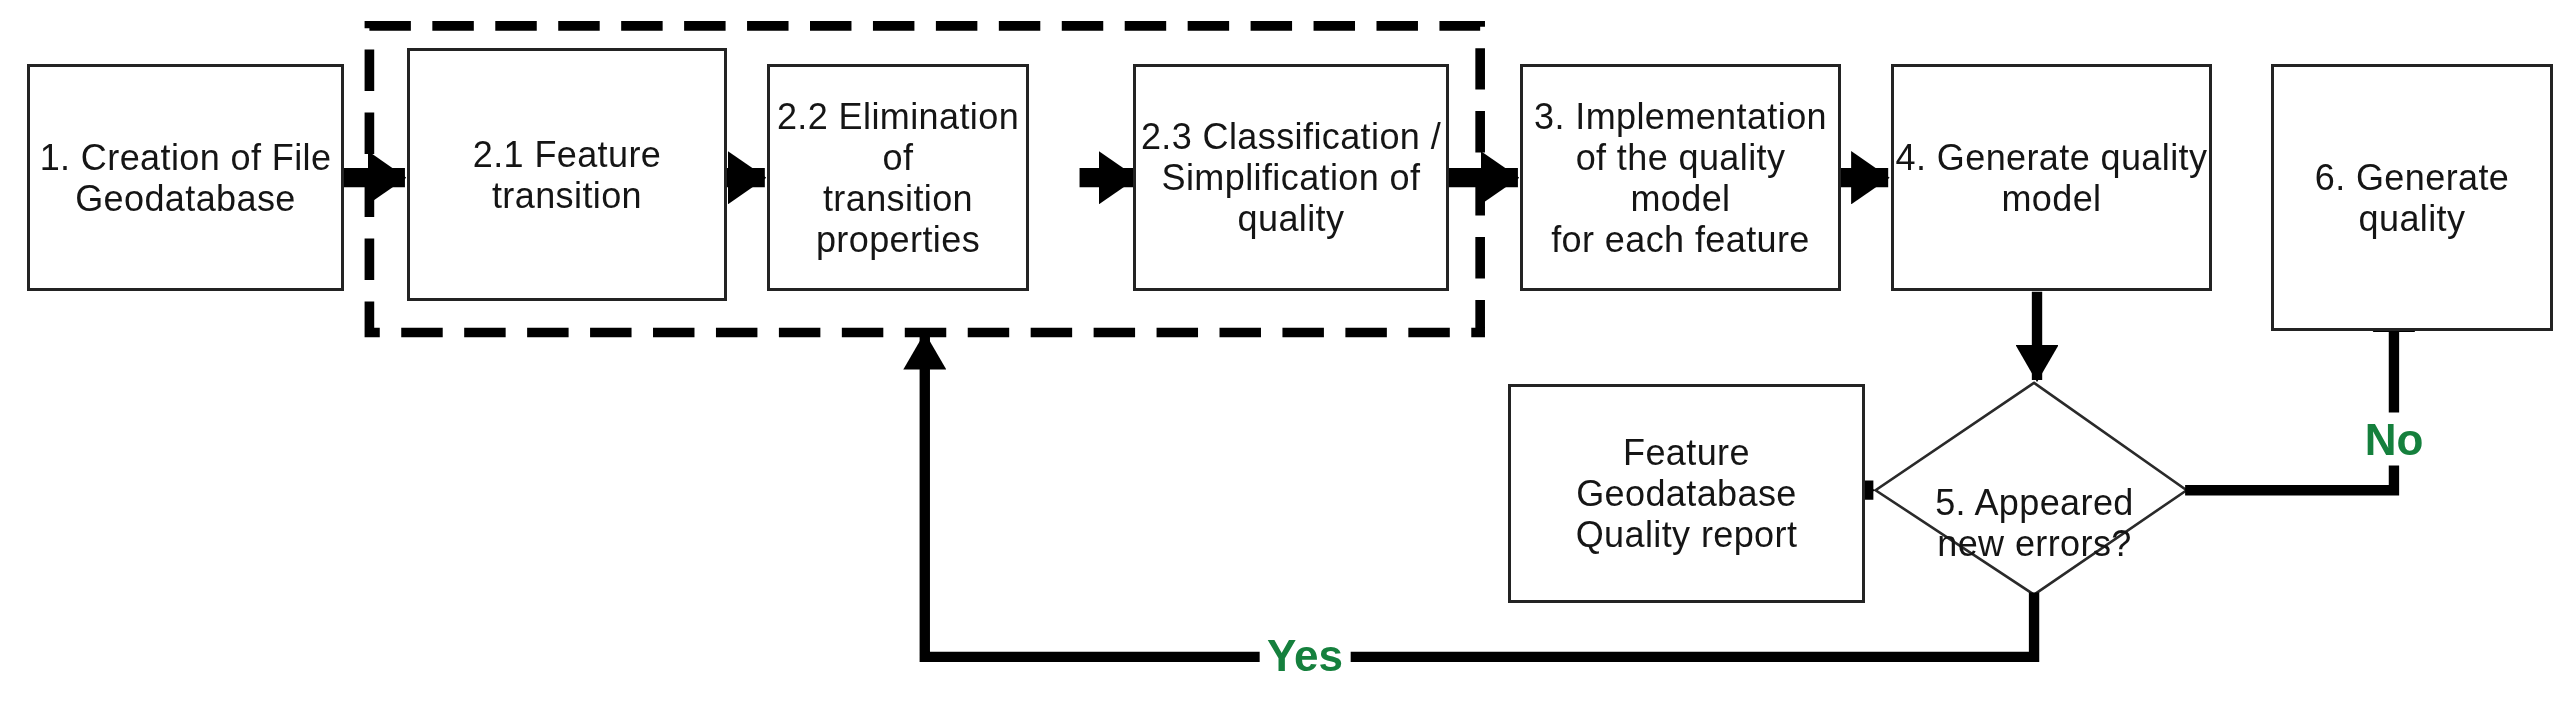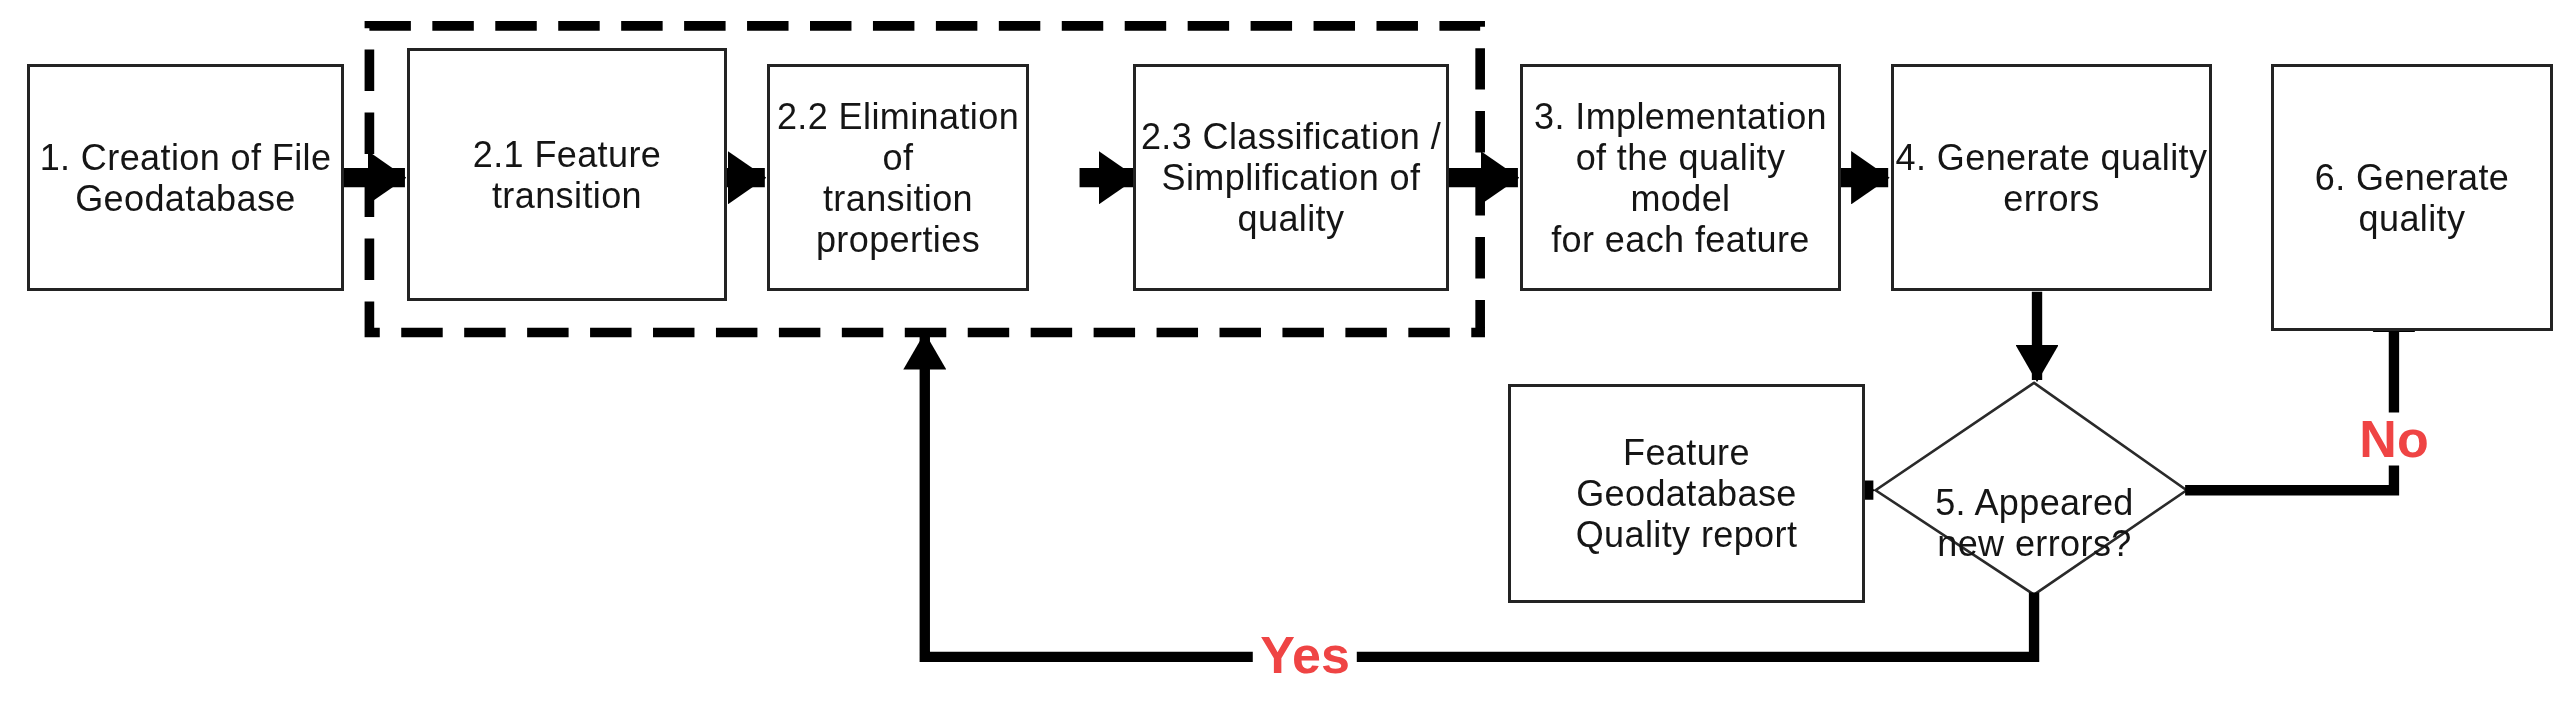--- a/index.html
+++ b/index.html
@@ -27,21 +27,21 @@
   .decision-text{
     position:absolute;
     left:1898px;top:416px;width:273px;height:148px;
     display:flex;align-items:flex-end;justify-content:center;
     text-align:center;background:transparent;
   }
   .edge-label{
     position:absolute;
     transform:translate(-50%,-50%);
     background:#ffffff;
-    font-size:52px;font-weight:bold;color:#ef4444;
+    font-size:44px;font-weight:bold;color:#15803d;
     padding:3px 7.4px;line-height:47px;
     white-space:nowrap;
   }
   #yes-label{left:1305px;top:655px;}
   #no-label{left:2394px;top:439px;}
   .stroke-thin{stroke:#2a2a2a;stroke-width:3.5px;fill:#ffffff;}
   .flow-big{stroke:#000000;stroke-width:26px;fill:none;}
   .flow-mid{stroke:#000000;stroke-width:14px;fill:none;stroke-linejoin:miter;}
   .dashed-border{stroke:#000000;stroke-width:13px;fill:none;stroke-dasharray:56 29;}
 </style>
@@ -112,21 +112,21 @@
     <div class="lines">
       <span>3. Implementation</span>
       <span>of the quality model</span>
       <span>for each feature</span>
     </div>
   </div>
 
   <div class="box" style="left:1891px;top:64px;width:321px;height:227px">
     <div class="lines">
       <span>4. Generate quality</span>
-      <span>errors</span>
+      <span>model</span>
     </div>
   </div>
 
   <div class="box" style="left:2271px;top:64px;width:282px;height:267px">
     <div class="lines">
       <span>6. Generate</span>
       <span>quality</span>
     </div>
   </div>
 

